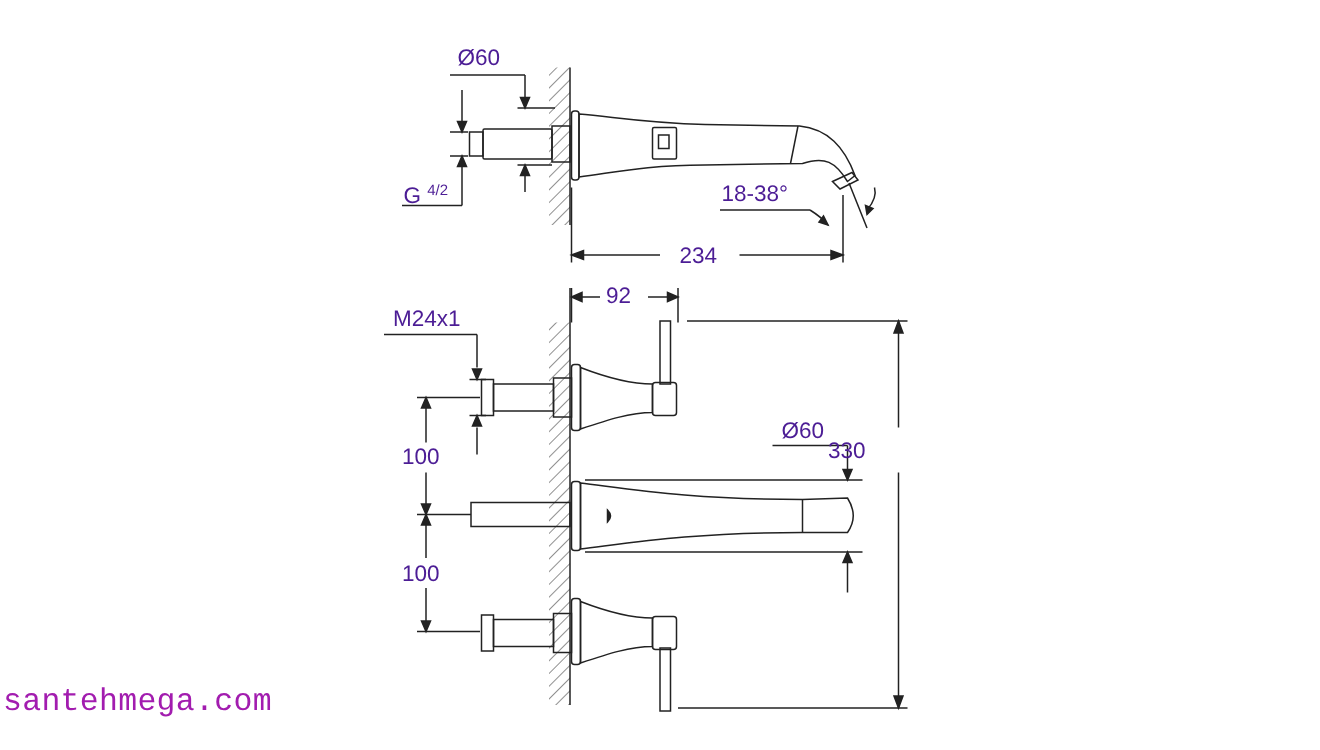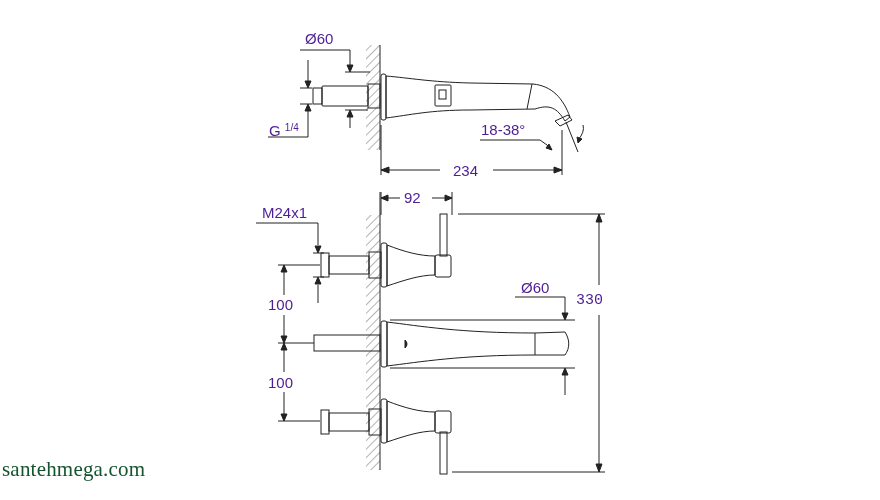--- a/index.html
+++ b/index.html
@@ -1,19 +1,19 @@
 <!DOCTYPE html>
 <html><head>
 <meta charset="utf-8">
 <style>
   html, body { margin:0; padding:0; background:#ffffff; }
   body { width:880px; height:500px; position:relative; overflow:hidden; font-family:"Liberation Sans", sans-serif; }
   svg { position:absolute; left:0; top:0; }
   .lbl { position:absolute; font-family:"Liberation Sans", sans-serif; color:#4c1d95; font-size:15px; line-height:16px; white-space:nowrap; }
-  .wm { position:absolute; left:2px; top:457px; font-family:Liberation Serif, serif; font-size:21px; color:#14532d; letter-spacing:0.2px; }
+  .wm { position:absolute; left:2px; top:457px; font-family:Liberation Mono, monospace; font-size:21px; color:#a21caf; letter-spacing:0.2px; }
 </style>
 </head>
 <body>
 
 <svg width="880" height="500" viewBox="0 0 880 500">
   <defs>
     <pattern id="hatch" width="6" height="6" patternUnits="userSpaceOnUse" patternTransform="rotate(45)">
       <line x1="0" y1="0" x2="0" y2="6" stroke="#444" stroke-width="0.8"></line>
     </pattern>
   </defs>
@@ -139,24 +139,24 @@
     <line x1="458" y1="214" x2="605" y2="214"></line>
     <line x1="452" y1="472" x2="605" y2="472"></line>
     <line x1="599" y1="214" x2="599" y2="285"></line>
     <line x1="599" y1="315" x2="599" y2="472"></line>
     <path d="M599 214 l-3 8 h6 z" fill="#222"></path>
     <path d="M599 472 l-3 -8 h6 z" fill="#222"></path>
   </g>
 </svg>
 
 <div class="lbl" style="left:305px;top:31px;">Ø60</div>
-<div class="lbl" style="left:269px;top:120px;"><span>G</span> <span style="font-size:10px;vertical-align:5px;">1/4</span></div>
+<div class="lbl" style="left:269px;top:120px;"><span>G</span> <span style="font-size:10px;vertical-align:5px;">4/2</span></div>
 <div class="lbl" style="left:481px;top:122px;">18-38°</div>
 <div class="lbl" style="left:453px;top:163px;">234</div>
 
 <div class="lbl" style="left:404px;top:190px;text-align:center;">92</div>
 <div class="lbl" style="left:262px;top:205px;text-align:center;">M24x1</div>
 <div class="lbl" style="left:268px;top:297px;">100</div>
 <div class="lbl" style="left:268px;top:375px;">100</div>
 <div class="lbl" style="left:521px;top:280px;">Ø60</div>
-<div class="lbl" style="left:576px;top:293px;font-family:Liberation Mono, monospace;">330</div>
+<div class="lbl" style="left:552px;top:293px;">330</div>
 
 <div class="wm">santehmega.com</div>
 
 </body></html>

